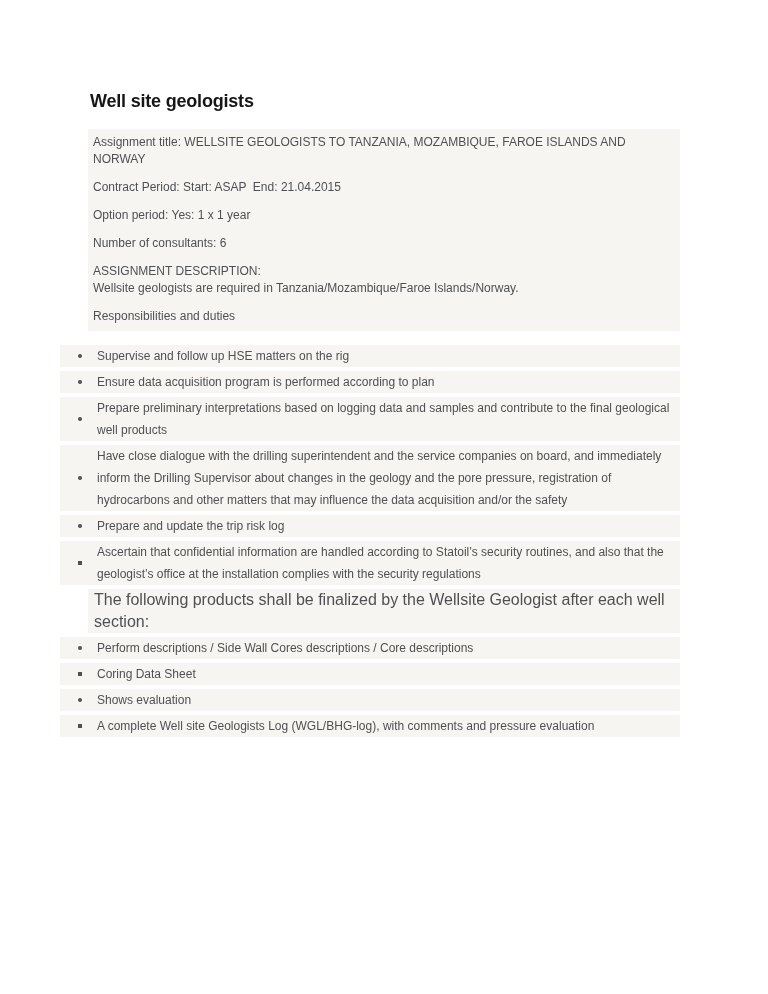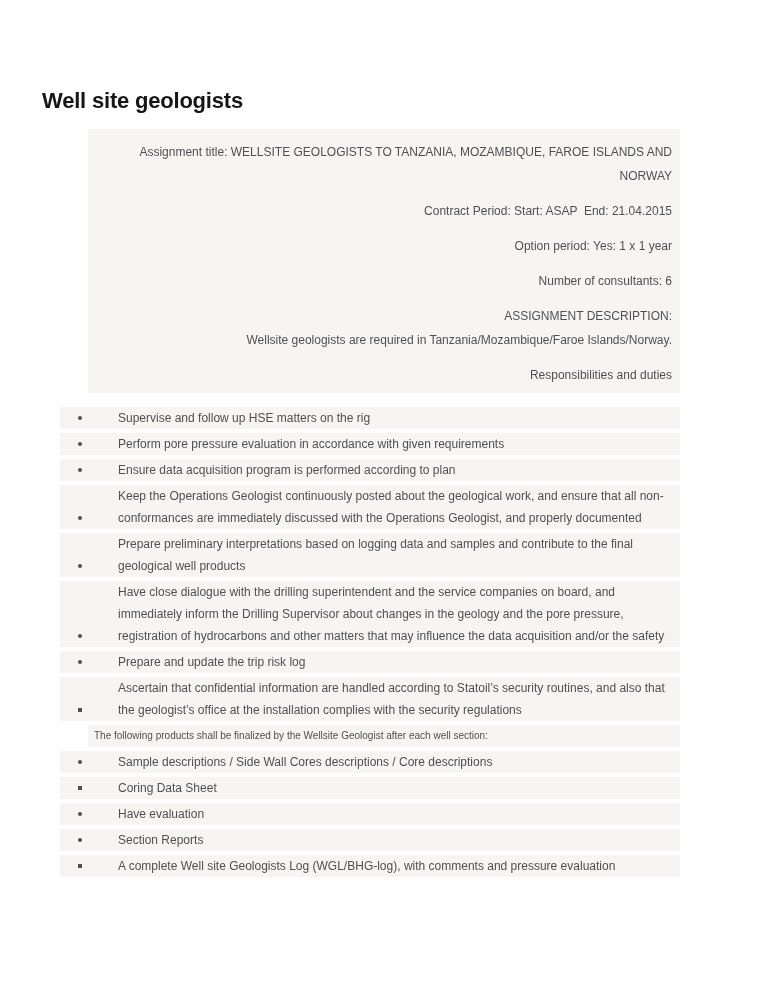--- a/index.html
+++ b/index.html
@@ -14,57 +14,55 @@
     font-family: "Liberation Sans", "DejaVu Sans", sans-serif;
     color: var(--text-color, #4f5052);
   }
   .page {
     position: relative;
     width: 768px;
     height: 994px;
     background: #ffffff;
   }
   .title {
-    margin: 90px 0 0 42px;
-    font-size: 22px;
+    margin: 90px 0 0 90px;
+    font-size: 18px;
     line-height: 22px;
     font-weight: bold;
     letter-spacing: -0.2px;
     color: var(--title-color, #161616);
   }
   
   .intro {
     margin: 17px 0 0 88px;
     width: 592px;
     box-sizing: border-box;
     background: var(--block-bg, #f6f5f2);
     padding: 5px 8px 6px 5px;
   }
   .intro .para {
-    margin: 6px 0 11px 0;
+    margin: 0 0 11px 0;
     font-size: 12px;
-    line-height: 24px;
+    line-height: 17px;
     white-space: pre-wrap;
-    text-align: right;
   }
   .intro .para:last-child { margin-bottom: 0; }
   
   .list {
     margin-left: 60px;
     width: 620px;
   }
   .duties { margin-top: 14px; }
   .list .item {
     display: flex;
-    align-items: flex-end;
+    align-items: center;
     background: var(--block-bg, #f6f5f2);
     margin-bottom: 4px;
     font-size: 12px;
     line-height: 22px;
-    gap: 21px;
   }
   .list .item-text {
     flex: 1;
     padding-right: 10px;
   }
   .bullet {
     flex: 0 0 37px;
     position: relative;
     height: 22px;
   }
@@ -79,21 +77,21 @@
   }
   .bullet.round::before { border-radius: 50%; }
   .bullet.square::before { border-radius: 0; }
   
   .products-intro {
     margin: 0 0 4px 88px;
     width: 592px;
     box-sizing: border-box;
     background: var(--block-bg, #f6f5f2);
     padding-left: 6px;
-    font-size: 10px;
+    font-size: 16px;
     line-height: 22px;
   }
 </style>
 </head>
 <body>
 
 <div class="page">
   <h1 class="title">Well site geologists</h1>
 
   <section class="intro" id="intro-box">
@@ -106,29 +104,21 @@
       <p class="para">Responsibilities and duties</p>
     </section>
 
   <section class="list duties" id="duties-list">
       <div class="item">
     <span class="bullet round"></span>
     <span class="item-text">Supervise and follow up HSE matters on the rig</span>
   </div>
       <div class="item">
     <span class="bullet round"></span>
-    <span class="item-text">Perform pore pressure evaluation in accordance with given requirements</span>
-  </div>
-      <div class="item">
-    <span class="bullet round"></span>
     <span class="item-text">Ensure data acquisition program is performed according to plan</span>
-  </div>
-      <div class="item">
-    <span class="bullet round"></span>
-    <span class="item-text">Keep the Operations Geologist continuously posted about the geological work, and ensure that all non-conformances are immediately discussed with the Operations Geologist, and properly documented</span>
   </div>
       <div class="item">
     <span class="bullet round"></span>
     <span class="item-text">Prepare preliminary interpretations based on logging data and samples and contribute to the final geological well products</span>
   </div>
       <div class="item">
     <span class="bullet round"></span>
     <span class="item-text">Have close dialogue with the drilling superintendent and the service companies on board, and immediately inform the Drilling Supervisor about changes in the geology and the pore pressure, registration of hydrocarbons and other matters that may influence the data acquisition and/or the safety</span>
   </div>
       <div class="item">
@@ -139,32 +129,28 @@
     <span class="bullet square"></span>
     <span class="item-text">Ascertain that confidential information are handled according to Statoil’s security routines, and also that the geologist’s office at the installation complies with the security regulations</span>
   </div>
     </section>
 
   <div class="products-intro">The following products shall be finalized by the Wellsite Geologist after each well section:</div>
 
   <section class="list products" id="products-list">
       <div class="item">
     <span class="bullet round"></span>
-    <span class="item-text">Sample descriptions / Side Wall Cores descriptions / Core descriptions</span>
+    <span class="item-text">Perform descriptions / Side Wall Cores descriptions / Core descriptions</span>
   </div>
       <div class="item">
     <span class="bullet square"></span>
     <span class="item-text">Coring Data Sheet</span>
   </div>
       <div class="item">
     <span class="bullet round"></span>
-    <span class="item-text">Have evaluation</span>
-  </div>
-      <div class="item">
-    <span class="bullet round"></span>
-    <span class="item-text">Section Reports</span>
+    <span class="item-text">Shows evaluation</span>
   </div>
       <div class="item">
     <span class="bullet square"></span>
     <span class="item-text">A complete Well site Geologists Log (WGL/BHG-log), with comments and pressure evaluation</span>
   </div>
     </section>
 </div>
 
 </body></html>

